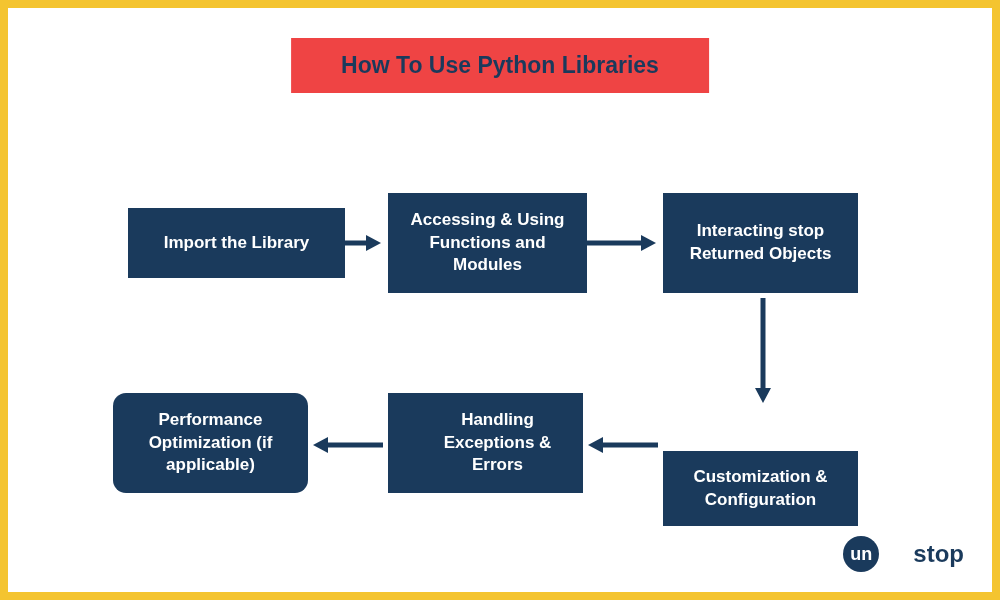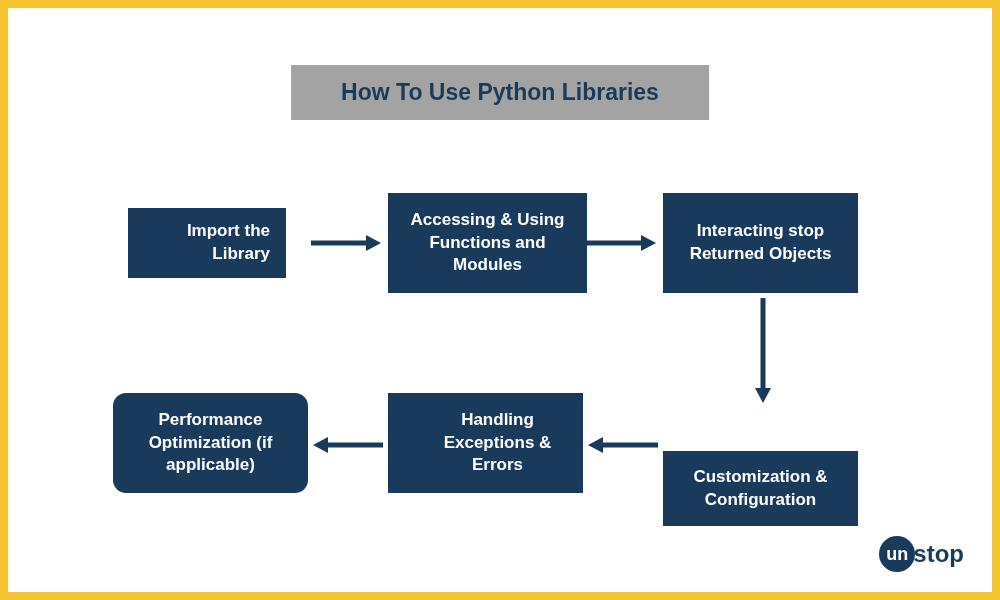--- a/index.html
+++ b/index.html
@@ -10,43 +10,43 @@
     body {
       width: 1000px;
       height: 600px;
       background: white;
       border: 8px solid #f4c430;
       position: relative;
       font-family: Arial, Helvetica, sans-serif;
     }
     .title-box {
       position: absolute;
-      top: 57px;
+      top: 30px;
       left: 50%;
       transform: translateX(-50%);
-      background: #a3a3a3;
+      background: #ef4444;
       padding: 14px 50px;
       font-size: 23px;
       font-weight: bold;
       color: #1a3a5c;
     }
     .step-box {
       position: absolute;
       background: #1a3a5c;
       color: white;
       display: flex;
       align-items: center;
       justify-content: center;
       text-align: center;
       font-size: 17px;
       font-weight: bold;
       padding: 10px 16px;
       line-height: 1.35;
     }
-    .step1 { top: 200px; left: 120px; width: 158px; height: 70px; text-align: right; }
+    .step1 { top: 200px; left: 120px; width: 217px; height: 70px; }
     .step2 { top: 185px; left: 380px; width: 199px; height: 100px; }
     .step3 { top: 185px; left: 655px; width: 195px; height: 100px; }
     .step4 { top: 400px; left: 655px; width: 195px; height: 75px; margin-top: 43px; }
     .step5 { top: 385px; left: 380px; width: 195px; height: 100px; padding-left: 40px; }
     .step6 { top: 385px; left: 105px; width: 195px; height: 100px; border-radius: 13px; }
 
     .arrow {
       position: absolute;
     }
     .arrow-right svg, .arrow-left svg, .arrow-down svg {
@@ -64,20 +64,21 @@
 
     .logo {
       position: absolute;
       bottom: 20px;
       right: 28px;
       display: flex;
       align-items: center;
       font-size: 24px;
       font-weight: bold;
       color: #1a3a5c;
+      gap: 36px;
     }
     .logo .circle {
       width: 36px;
       height: 36px;
       background: #1a3a5c;
       border-radius: 50%;
       display: flex;
       align-items: center;
       justify-content: center;
       color: white;

